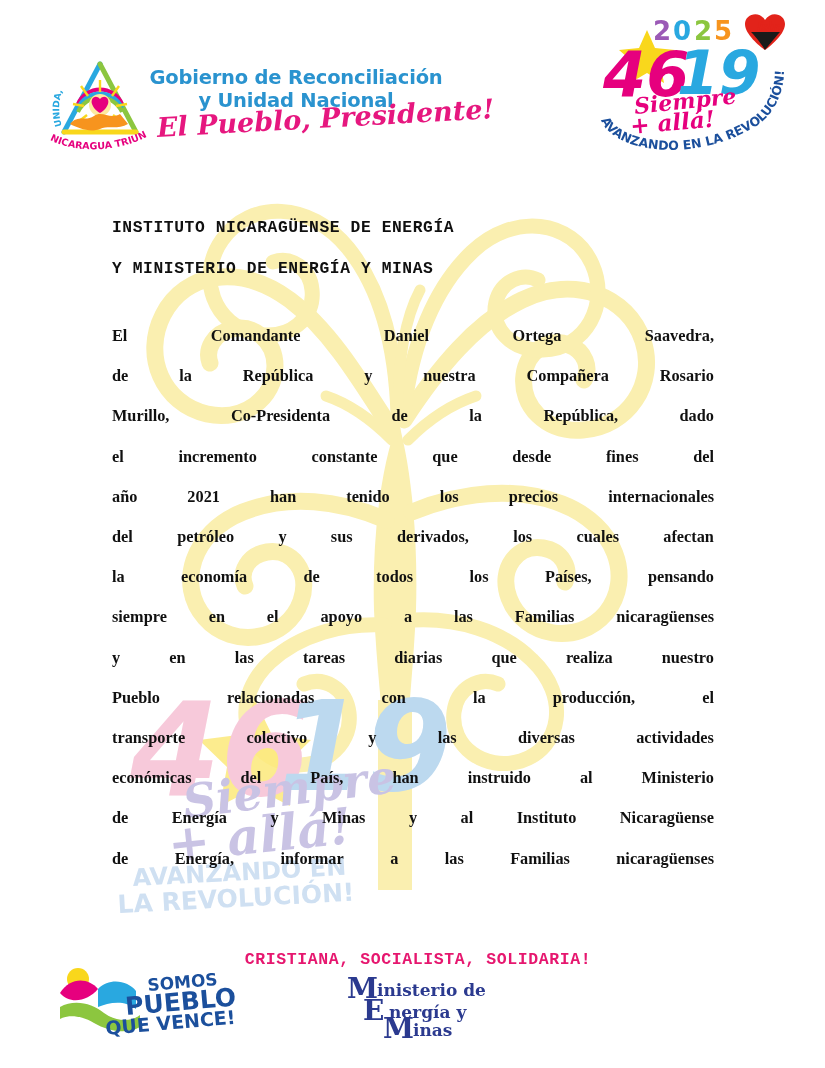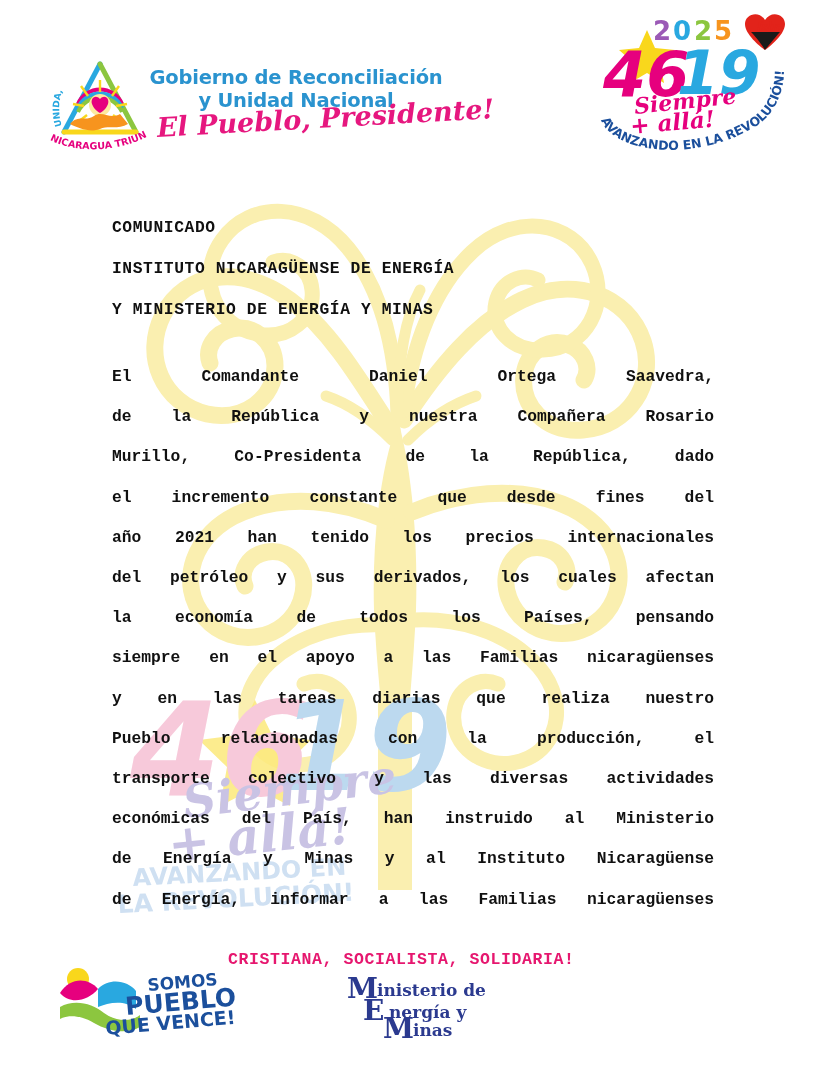--- a/index.html
+++ b/index.html
@@ -84,21 +84,21 @@
     font-family: "Liberation Mono", monospace;
     font-size: 16.3px;
     font-weight: bold;
     color: #101010;
     letter-spacing: 0.6px;
     line-height: 41px;
     white-space: nowrap;
   }
   .body-block { margin-top: 27px; }
   .body-line {
-    font-family: Liberation Mono, monospace;
+    font-family: Liberation Serif, serif;
     font-size: 16.3px;
     font-weight: bold;
     color: #101010;
     line-height: 40.2px;
     display: flex;
     justify-content: space-between;
     white-space: nowrap;
   }
   .body-line > span { display: inline-block; }
 
@@ -111,20 +111,21 @@
   }
   .somos-logo {
     position: absolute;
     left: 48px; top: 13px;
     width: 200px; height: 76px;
   }
   .slogan {
     position: absolute;
     left: 228px; top: 0px;
     width: 380px;
+    text-align: center;
     font-family: "Liberation Mono", monospace;
     font-weight: bold;
     font-size: 16.5px;
     letter-spacing: 0.6px;
     color: #e6176f;
     white-space: nowrap;
   }
   .mem-logo {
     position: absolute;
     left: 345px; top: 24px;
@@ -288,21 +289,20 @@
         <path id="arcPath" d="M16,112 C30,146 110,154 168,120 C196,104 202,72 198,46" fill="none"></path>
         <text font-family="DejaVu Sans, sans-serif" font-size="12.5" font-weight="bold" fill="#1b4f9c">
           <textPath href="#arcPath">AVANZANDO EN LA REVOLUCIÓN!</textPath>
         </text>
       </svg>
     </div>
   </div>
 
   <div class="doc">
     <div class="title-block">
-      <div class="title-line">COMUNICADO</div>
       <div class="title-line">INSTITUTO NICARAGÜENSE DE ENERGÍA</div>
       <div class="title-line">Y MINISTERIO DE ENERGÍA Y MINAS</div>
     </div>
 
     <div class="body-block" id="body-block">
         <div class="body-line">
           <span>El</span>
           <span>Comandante</span>
           <span>Daniel</span>
           <span>Ortega</span>

